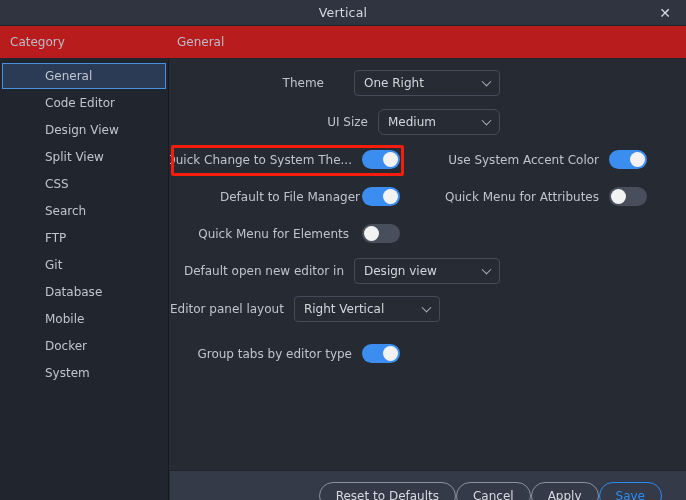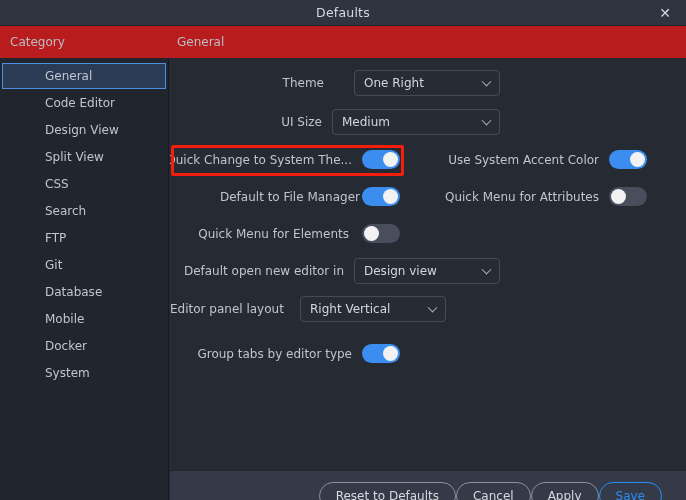--- a/index.html
+++ b/index.html
@@ -195,21 +195,21 @@
   }
   .btn.primary {
     border-color: #2b8cf5;
     color: #2b8cf5;
   }
 </style>
 </head>
 <body>
 
 <div id="titlebar">
-  <span class="title">Defaults</span>
+  <span class="title">Vertical</span>
   <div id="close-btn">✕</div>
 </div>
 
 <div id="header-row">
   <span class="hdr-category">Category</span>
   <span class="hdr-section">General</span>
 </div>
 
 <div id="sidebar">
   <div class="cat-item selected">
@@ -255,21 +255,21 @@
   <div class="row" style="left:0; top:11px; width:330px; justify-content:flex-end;gap:20px;">
     <span class="row-label" style="margin-right:10px;">Theme</span>
     <div class="sel" style="width:146px;">
       <span>One Right</span>
       <i class="chev"></i>
     </div>
   </div>
 
   <div class="row" style="left:0; top:50px; width:330px; justify-content:flex-end;">
     <span class="row-label" style="margin-right:10px;">UI Size</span>
-    <div class="sel" style="width:168px;">
+    <div class="sel" style="width:122px;border-radius:6px;">
       <span>Medium</span>
       <i class="chev"></i>
     </div>
   </div>
 
   <div class="row" style="left:0; top:91px; width:230px; justify-content:flex-end;">
     <span class="row-label" style="margin-right:10px;">Quick Change to System The...</span>
     <div class="toggle on">
       <span class="knob"></span>
     </div>
@@ -304,21 +304,21 @@
   </div>
 
   <div class="row" style="left:0; top:199px; width:330px; justify-content:flex-end;">
     <span class="row-label" style="margin-right:10px;">Default open new editor in</span>
     <div class="sel" style="width:146px;">
       <span>Design view</span>
       <i class="chev"></i>
     </div>
   </div>
 
-  <div class="row" style="left:0; top:237px; width:276px; justify-content:space-between;">
+  <div class="row" style="left:0; top:237px; width:330px; justify-content:flex-start;">
     <span class="row-label" style="margin-right:10px;">Editor panel layout</span>
     <div class="sel" style="width:146px;">
       <span>Right Vertical</span>
       <i class="chev"></i>
     </div>
   </div>
 
   <div class="row" style="left:0; top:285px; width:230px; justify-content:flex-end;">
     <span class="row-label" style="margin-right:10px;">Group tabs by editor type</span>
     <div class="toggle on">

